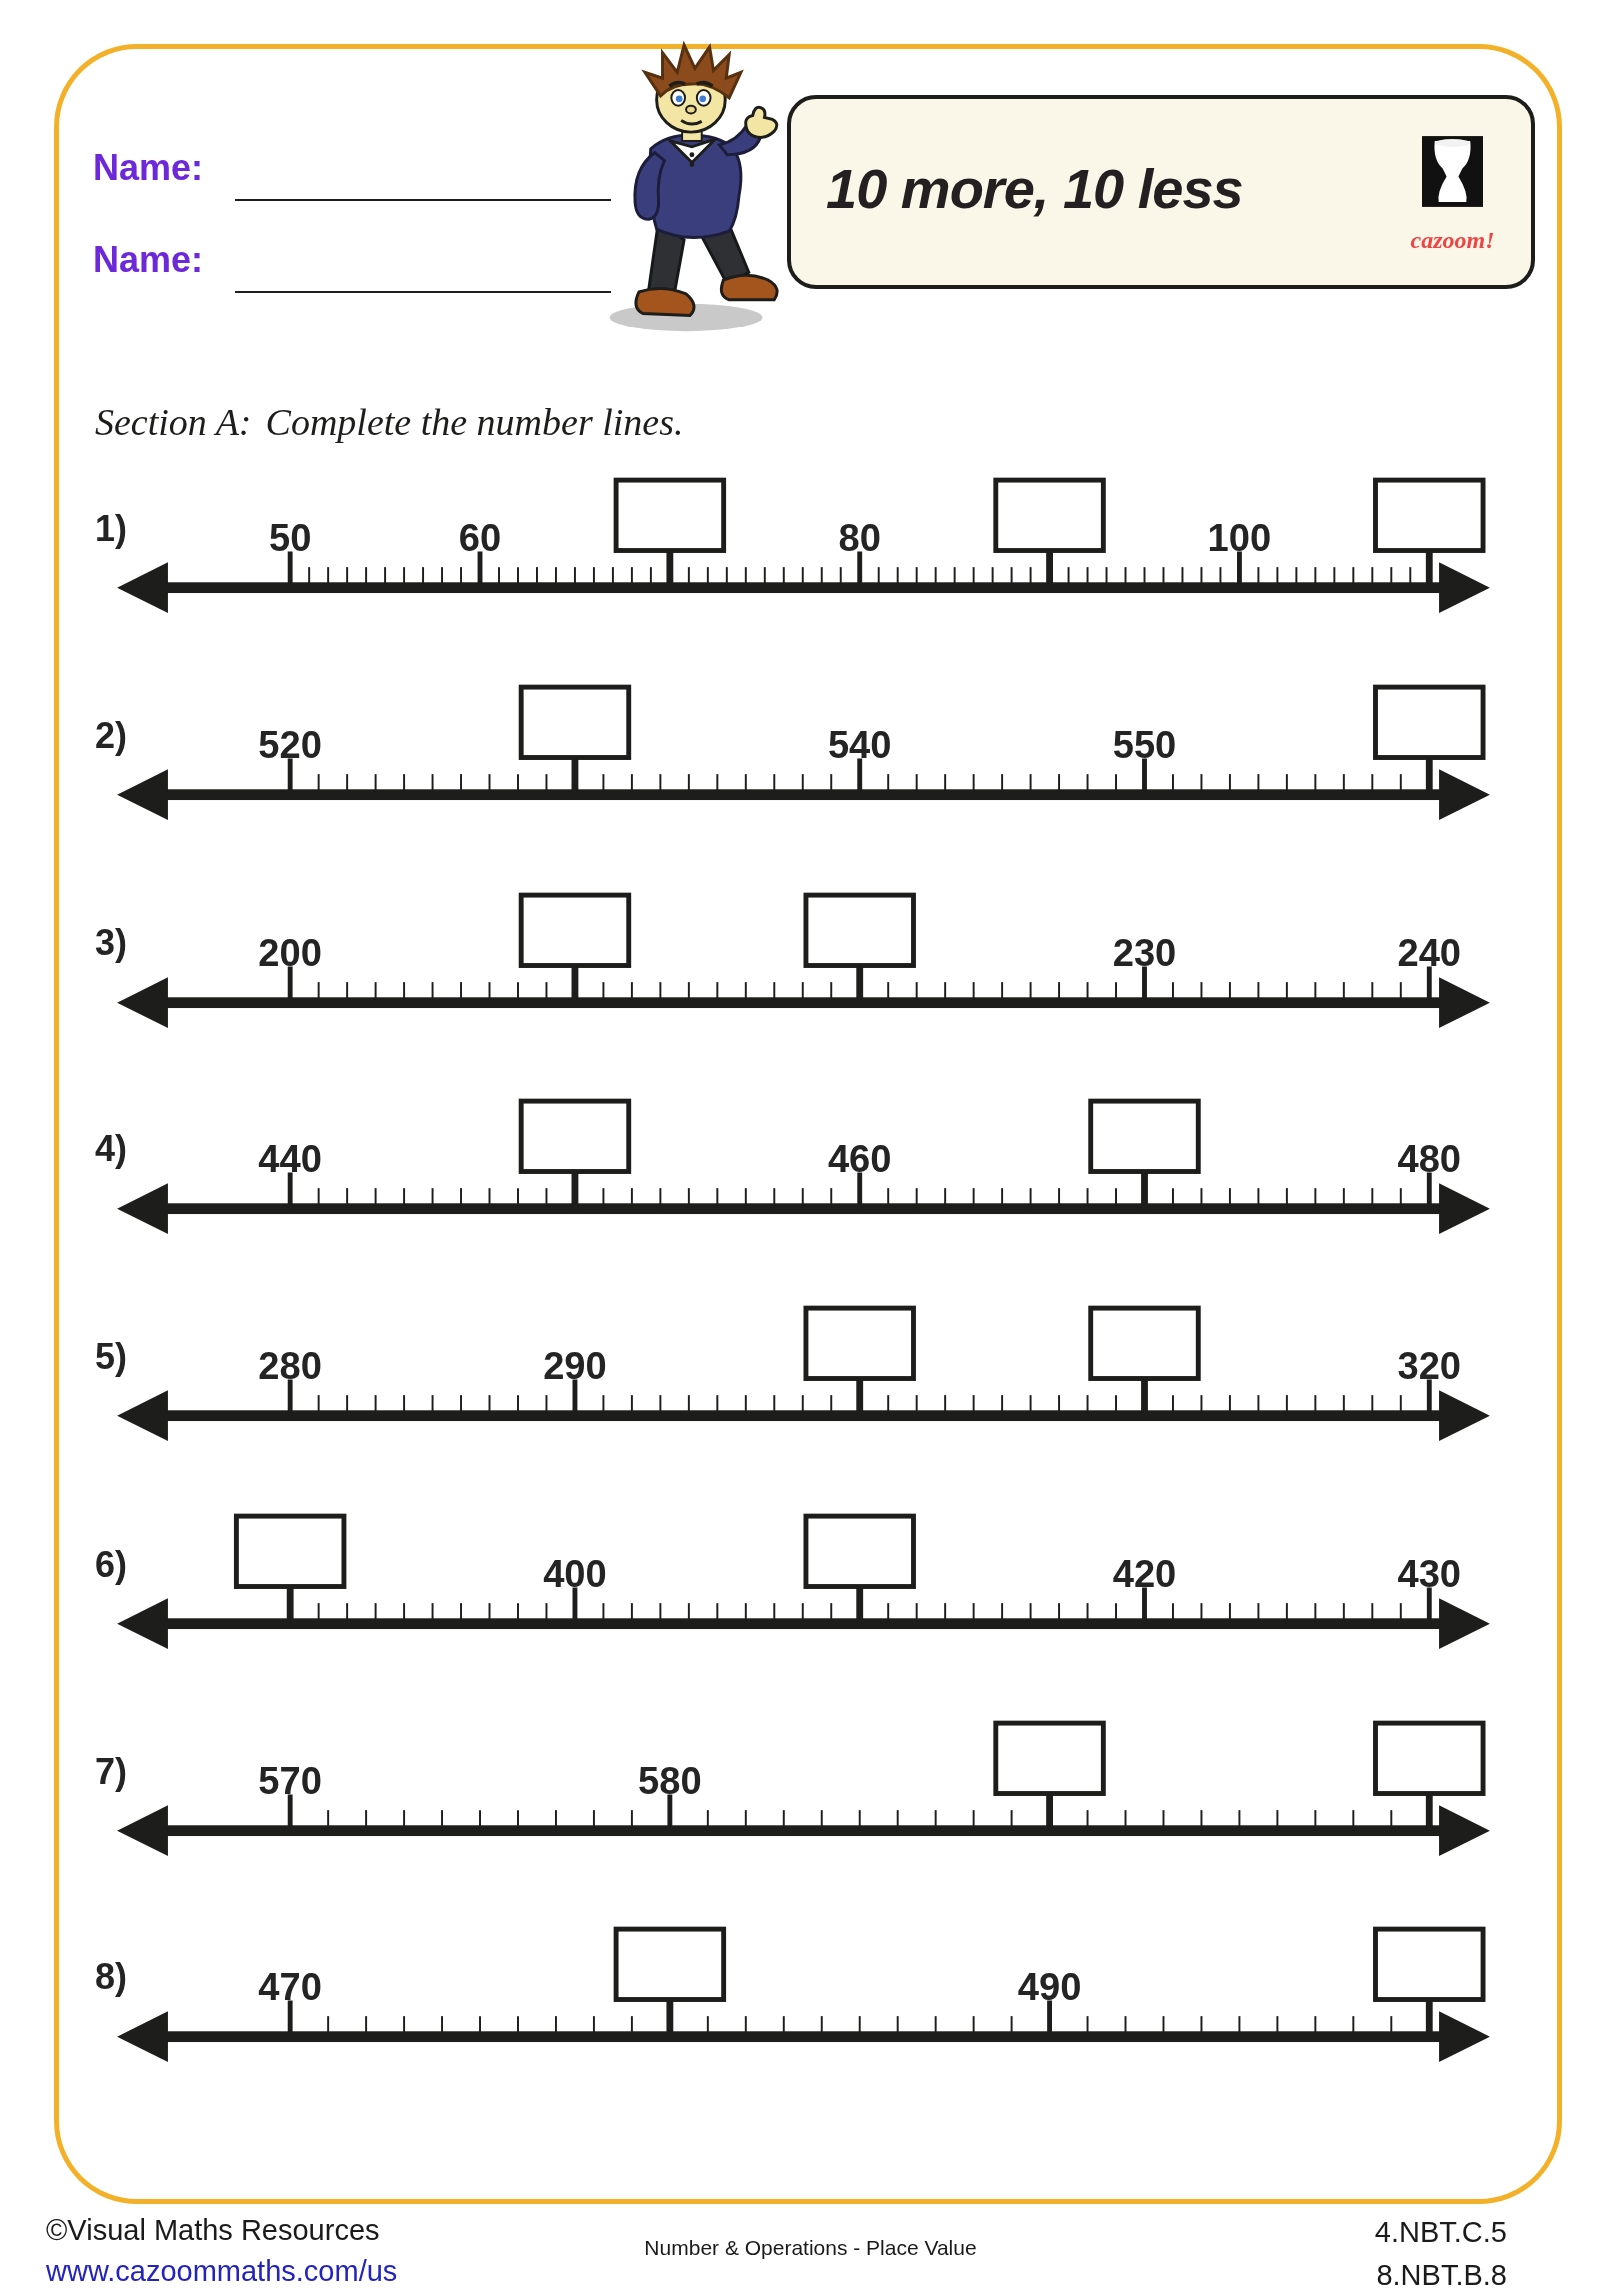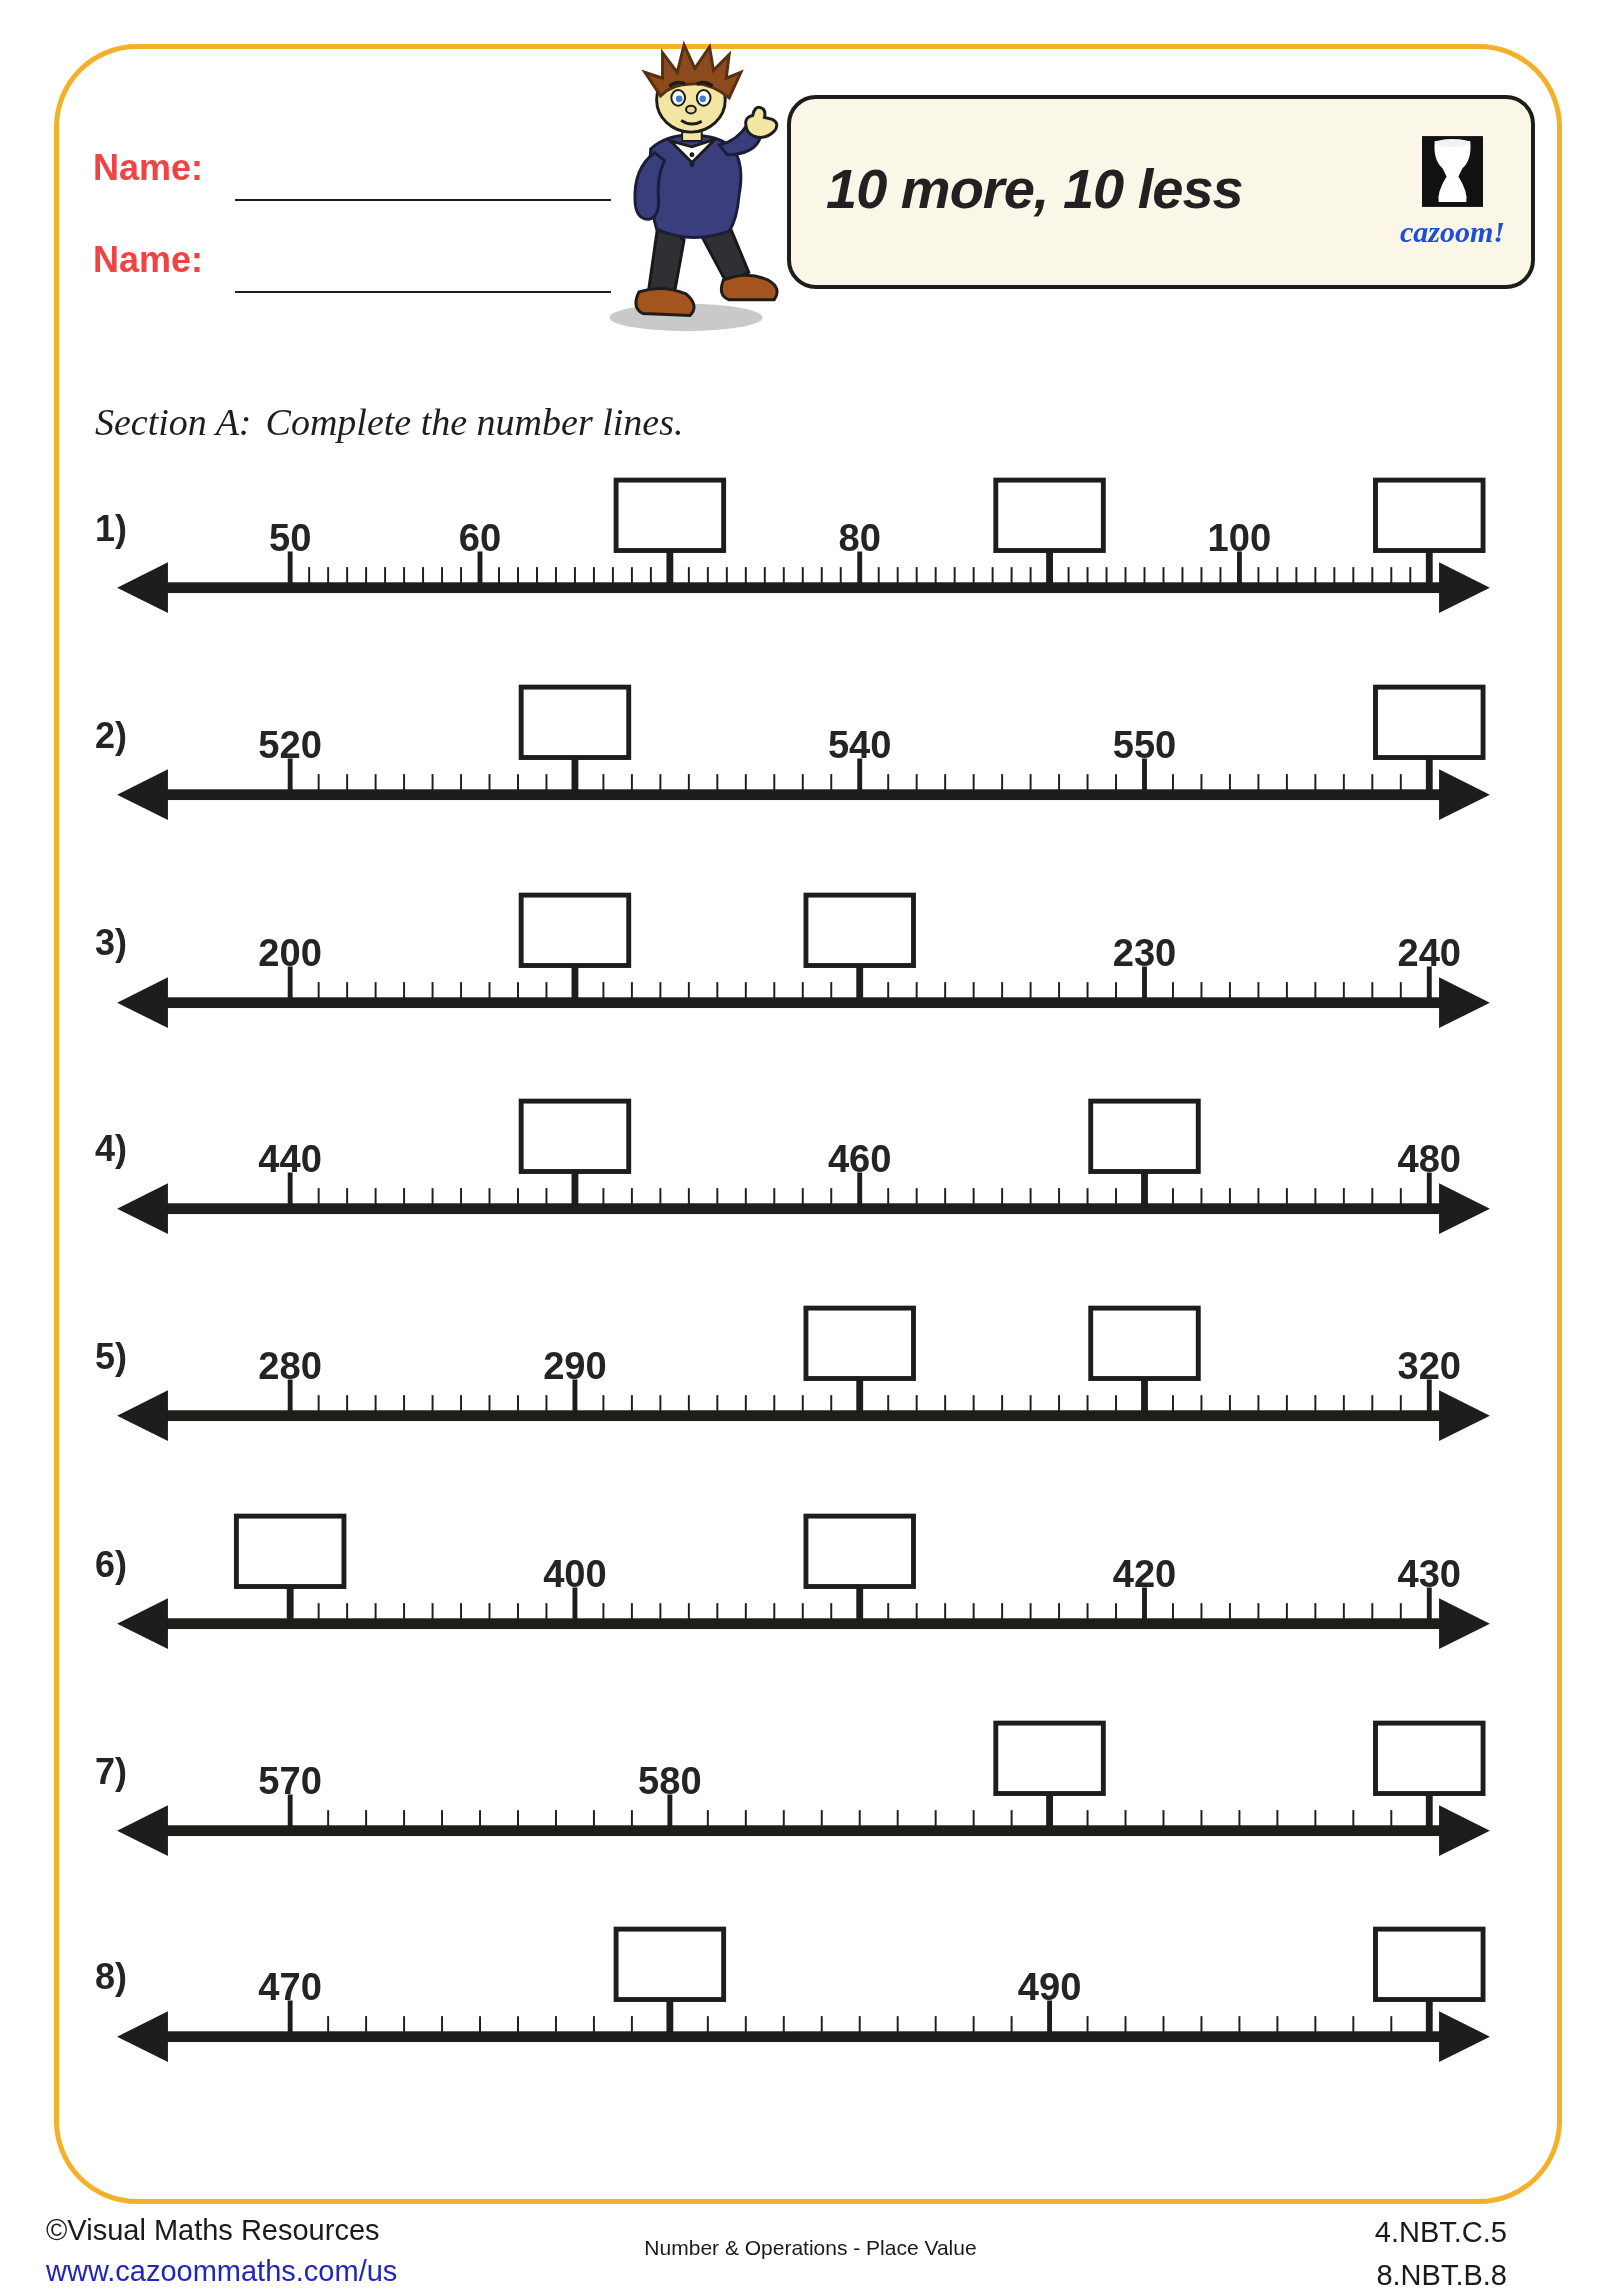--- a/index.html
+++ b/index.html
@@ -5,35 +5,35 @@
   html,body{margin:0;padding:0;}
   body{
     width:1621px;height:2293px;position:relative;background:#ffffff;
     font-family:"Liberation Sans",sans-serif;color:#1d1d1b;overflow:hidden;
   }
   .frame{
     position:absolute;left:54px;top:44px;width:1498px;height:2150px;
     border:5.9px solid #F3B129;border-radius:83px;background:#fff;
   }
   
-  .field-label{position:absolute;font-size:36px;font-weight:bold;color:#ef4444;}
+  .field-label{position:absolute;font-size:36px;font-weight:bold;color:#6d28d9;}
   .field-line{position:absolute;height:0;border-bottom:2px solid #1d1d1b;}
   .title-box{
     position:absolute;left:787px;top:95px;width:740px;height:186px;
     background:#FAF7E8;border:4.9px solid #1d1d1b;border-radius:29px;font-style:italic;
   }
   .title-text{
     position:absolute;left:35px;top:57px;font-size:56px;font-weight:bold;
     letter-spacing:-1px;color:#241f20;white-space:nowrap;
   }
   .logo{position:absolute;left:598px;top:37px;width:127px;text-align:center;}
   .logo-mark{display:block;margin:0 auto;}
   .logo-text{
-    display:block;margin-top:8px;font-family:"Liberation Serif",serif;
-    font-weight:bold;font-size:30px;color:#1d4ed8;letter-spacing:0;
+    display:block;margin-top:20px;font-family:"Liberation Serif",serif;
+    font-weight:bold;font-size:24px;color:#ef4444;letter-spacing:0;
   }
   .character{position:absolute;left:580px;top:39px;z-index:5;}
   
   .section-heading{
     position:absolute;left:95px;top:400px;font-family:"Liberation Serif",serif;
     font-style:italic;font-size:38px;color:#1d1d1b;white-space:nowrap;
   }
   .section-heading .sec{font-weight:normal;}
   .section-heading .instr{margin-left:14px;}
   

